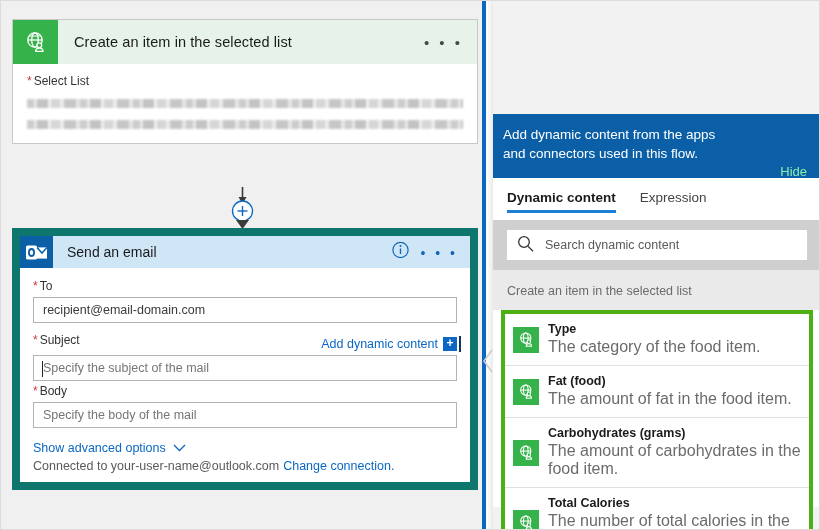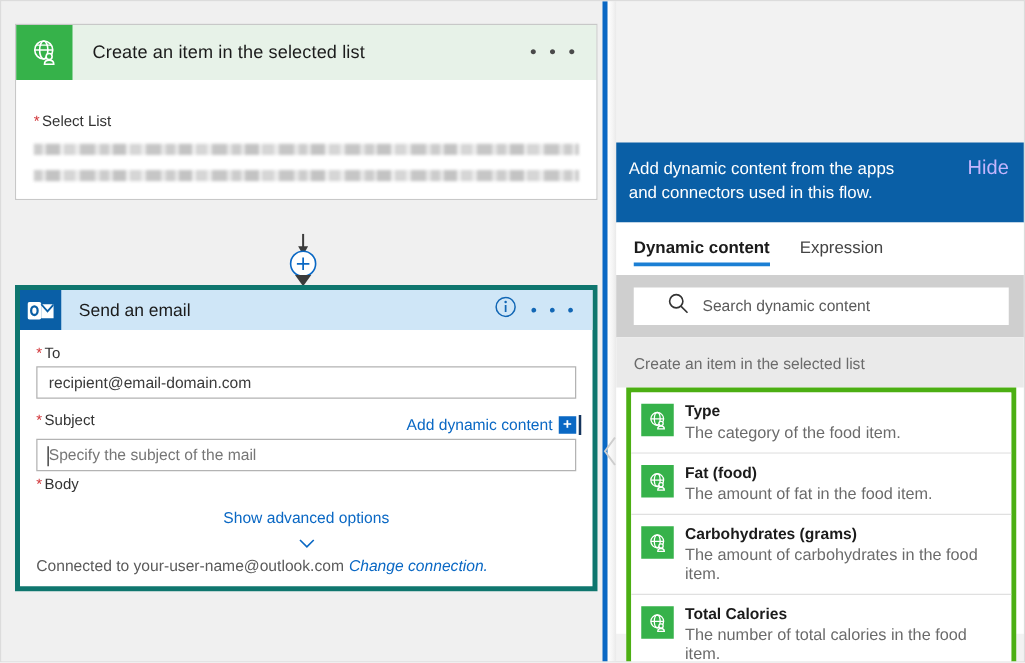--- a/index.html
+++ b/index.html
@@ -72,21 +72,21 @@
     position: absolute;
     right: 14px;
     top: 50%;
     transform: translateY(-50%);
     letter-spacing: 3px;
     font-size: 15px;
     color: #4a4a4a;
     line-height: 1;
   }
   .card-sp-body {
-    padding: 26px 14px 0 14px;
+    padding: 10px 14px 0 14px;
     background: #fff;
   }
   .req-label {
     font-size: 12px;
     color: #333;
     margin-bottom: 5px;
   }
   .req-star {
     color: #d13438;
     margin-right: 2px;
@@ -144,21 +144,21 @@
     pointer-events: none;
   }
 
   
   .card-ol {
     position: absolute;
     left: 11px;
     top: 227px;
     width: 466px;
     background: #ffffff;
-    border: 4px solid #0f766e;
+    border: 8px solid #0f766e;
     box-sizing: border-box;
   }
   .card-ol-header {
     display: flex;
     align-items: center;
     height: 32px;
     background: #cfe6f7;
     position: relative;
   }
   .ol-icon-tile {
@@ -256,30 +256,29 @@
     height: 16px;
     background: #15355e;
   }
   .adv-link {
     font-size: 12.5px;
     color: #0a68c4;
     margin: 13px 0 4px 0;
     display: flex;
     align-items: center;
     gap: 7px;
-    flex-direction: column;
   }
   .conn-line {
     font-size: 12.5px;
     color: #5a5a5a;
     display: flex;
     gap: 4px;
     align-items: baseline;
   }
-  .conn-link { color: #0a68c4; font-style: italic; }
+  .conn-link { color: #0a68c4; }
 
   
   .dyn-panel {
     position: absolute;
     left: 492px;
     top: 0;
     width: 328px;
     height: 530px;
     background: #f2f2f2;
   }
@@ -295,24 +294,25 @@
     box-sizing: border-box;
     padding: 11px 14px 0 10px;
   }
   .dyn-header-text {
     color: #ffffff;
     font-size: 13.5px;
     line-height: 19px;
     width: 232px;
   }
   .dyn-hide {
-    color: #c4b5fd;
-    font-size: 16px;
+    color: #86efac;
+    font-size: 13px;
     margin-left: auto;
     padding-top: 1px;
+    margin-top: 38px;
   }
   .dyn-tabs {
     position: absolute;
     left: 0;
     top: 177px;
     width: 377px;
     height: 42px;
     background: #ffffff;
     display: flex;
     align-items: flex-start;
@@ -347,21 +347,21 @@
     height: 50px;
     background: #cfcfcf;
     padding: 10px 14px;
     box-sizing: border-box;
   }
   .dyn-search {
     height: 30px;
     background: #ffffff;
     display: flex;
     align-items: center;
-    padding-left: 27px;
+    padding-left: 10px;
     gap: 11px;
   }
   .dyn-search-ph {
     font-size: 12.5px;
     color: #5a5a5a;
   }
   .dyn-list {
     position: absolute;
     left: 0;
     top: 269px;
@@ -376,21 +376,21 @@
     background: #eaeaea;
   }
   .dyn-items {
     margin: 0 8px;
     border: 4px solid #4caf13;
     background: #fff;
     box-sizing: border-box;
   }
   .dyn-item {
     display: flex;
-    align-items: flex-start;
+    align-items: center;
     padding: 8px 8px 9px 8px;
     gap: 9px;
     border-bottom: 1px solid #e0e0e0;
     background: #fff;
   }
   .dyn-item:last-child { border-bottom: none; }
   .dyn-item-icon {
     width: 26px;
     height: 26px;
     background: #36b24a;
@@ -400,21 +400,21 @@
     justify-content: center;
     margin-top: 1px;
   }
   .dyn-item-name {
     font-size: 12.5px;
     font-weight: bold;
     color: #1b1b1b;
     margin-bottom: 2px;
   }
   .dyn-item-desc {
-    font-size: 13px;
+    font-size: 16px;
     color: #6b6b6b;
   }
   .panel-chevron {
     position: absolute;
     left: 481px;
     top: 348px;
     color: #cdcdcd;
   }
   .panel-edge {
     position: absolute;
@@ -526,20 +526,23 @@
         </div>
         <div class="txtbox placeholder">
           <span class="caret"></span>
           <span>Specify the subject of the mail</span>
         </div>
 
         <div class="field-label">
           <span class="req-star">*</span>
             <span>Body</span>
         </div>
+        <div class="txtbox placeholder">
+          <span>Specify the body of the mail</span>
+        </div>
 
         <div class="adv-link">
           <span>Show advanced options</span>
           <span>
             <svg width="13" height="8" viewBox="0 0 13 8" aria-hidden="true">
               <polyline points="1,1 6.5,6.5 12,1" fill="none" stroke="#0a68c4" stroke-width="1.3"></polyline>
             </svg>
           </span>
         </div>
 

